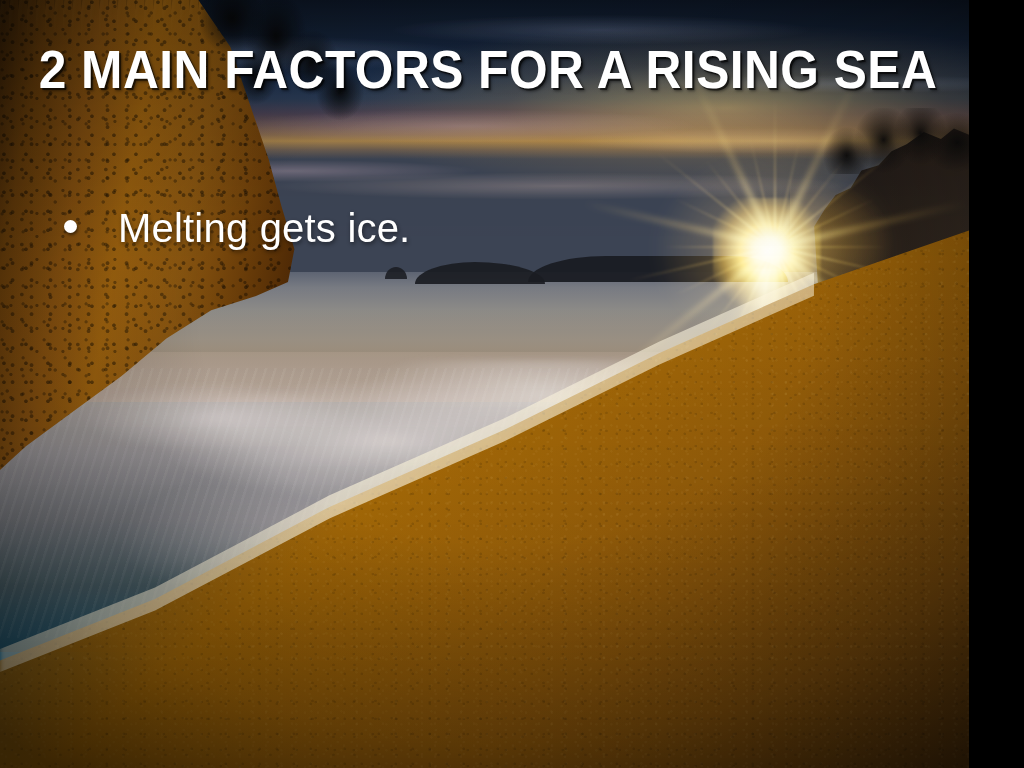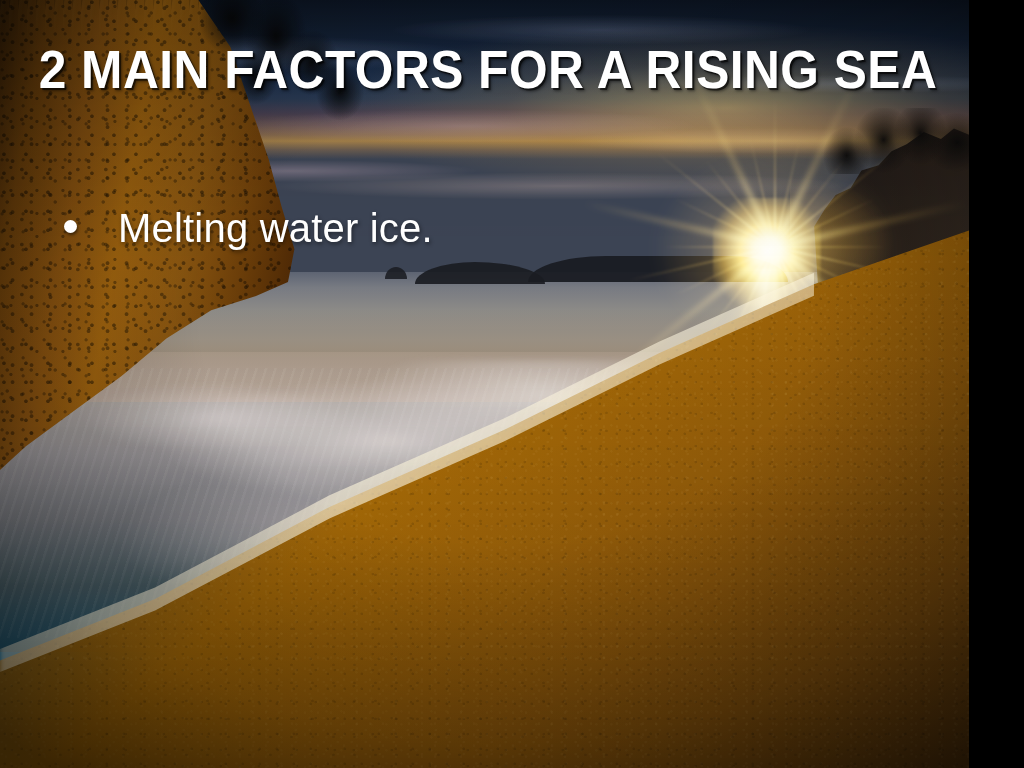--- a/index.html
+++ b/index.html
@@ -403,19 +403,19 @@
 
   <div class="layer" id="grade"></div>
   <div class="layer" id="vignette"></div>
 
   <div id="title">2 MAIN FACTORS FOR A RISING SEA</div>
 
   <div id="bullets">
 
     <div class="bullet-row">
       <span class="bullet-dot"></span>
-      <span class="bullet-text">Melting water ice.</span>
+      <span class="bullet-text">Melting gets ice.</span>
     </div>
 
 
   </div>
 
 </div>
 
 </body></html>

